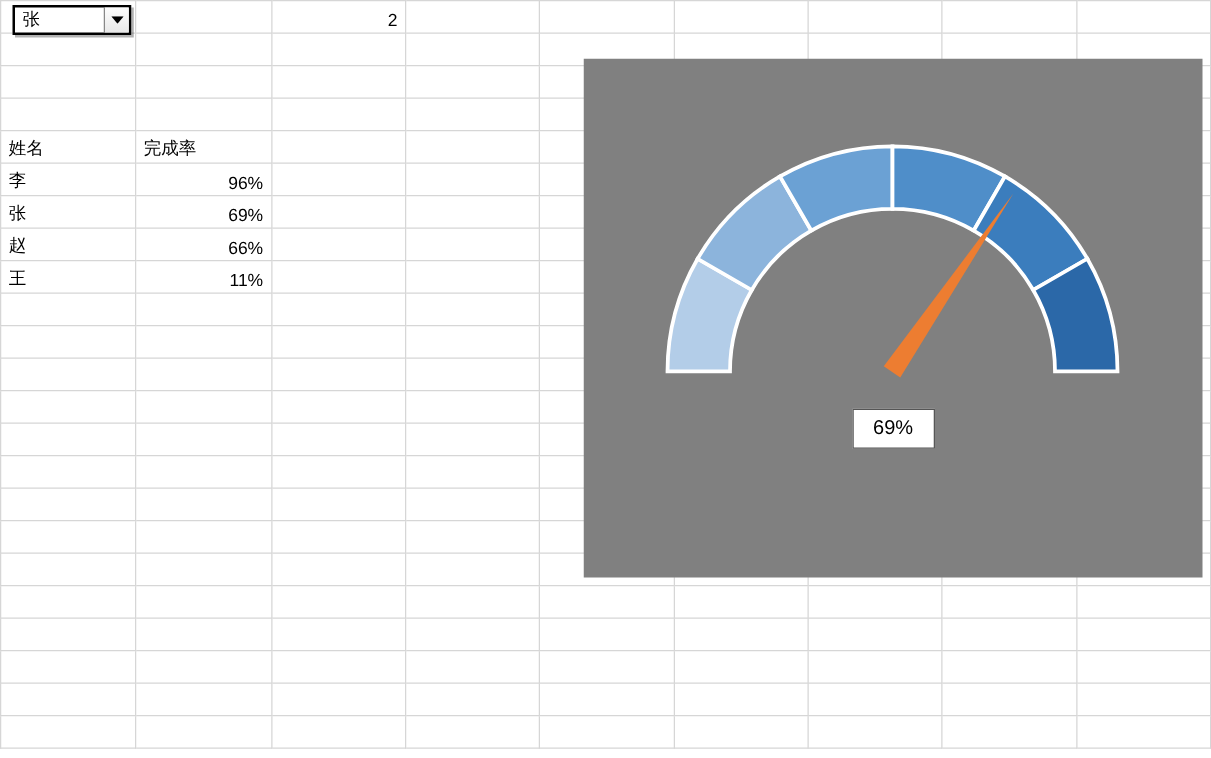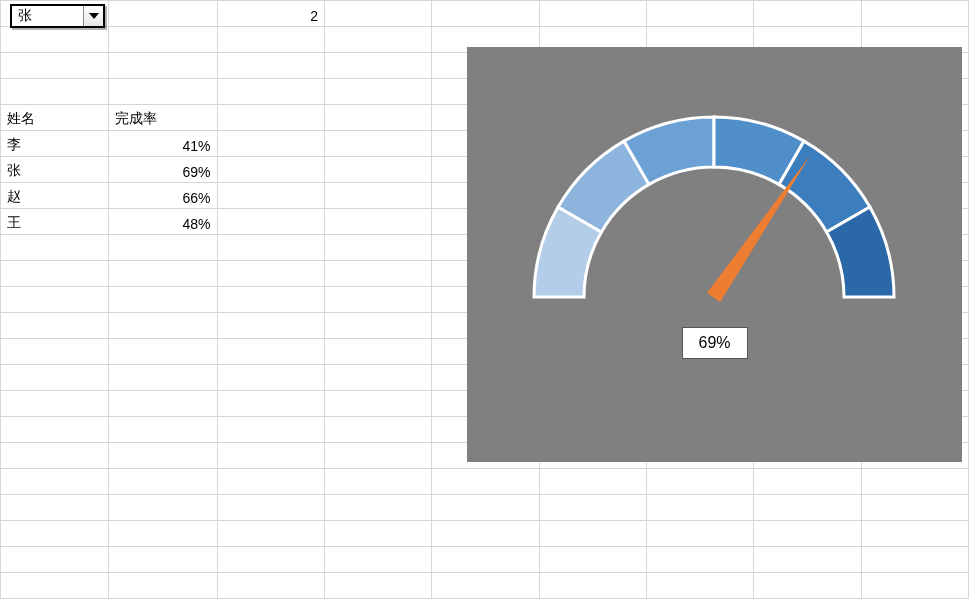--- a/index.html
+++ b/index.html
@@ -130,21 +130,21 @@
     <td></td>
         <td></td>
         <td></td>
         <td></td>
         <td></td>
         <td></td>
         <td></td>
   </tr>
   <tr>
     <td>李</td>
-    <td class="num">41%</td>
+    <td class="num">96%</td>
     <td></td>
         <td></td>
         <td></td>
         <td></td>
         <td></td>
         <td></td>
         <td></td>
   </tr>
   <tr>
     <td>张</td>
@@ -163,21 +163,21 @@
     <td></td>
         <td></td>
         <td></td>
         <td></td>
         <td></td>
         <td></td>
         <td></td>
   </tr>
   <tr>
     <td>王</td>
-    <td class="num">48%</td>
+    <td class="num">11%</td>
     <td></td>
         <td></td>
         <td></td>
         <td></td>
         <td></td>
         <td></td>
         <td></td>
   </tr>
   <tr>
         <td></td>

